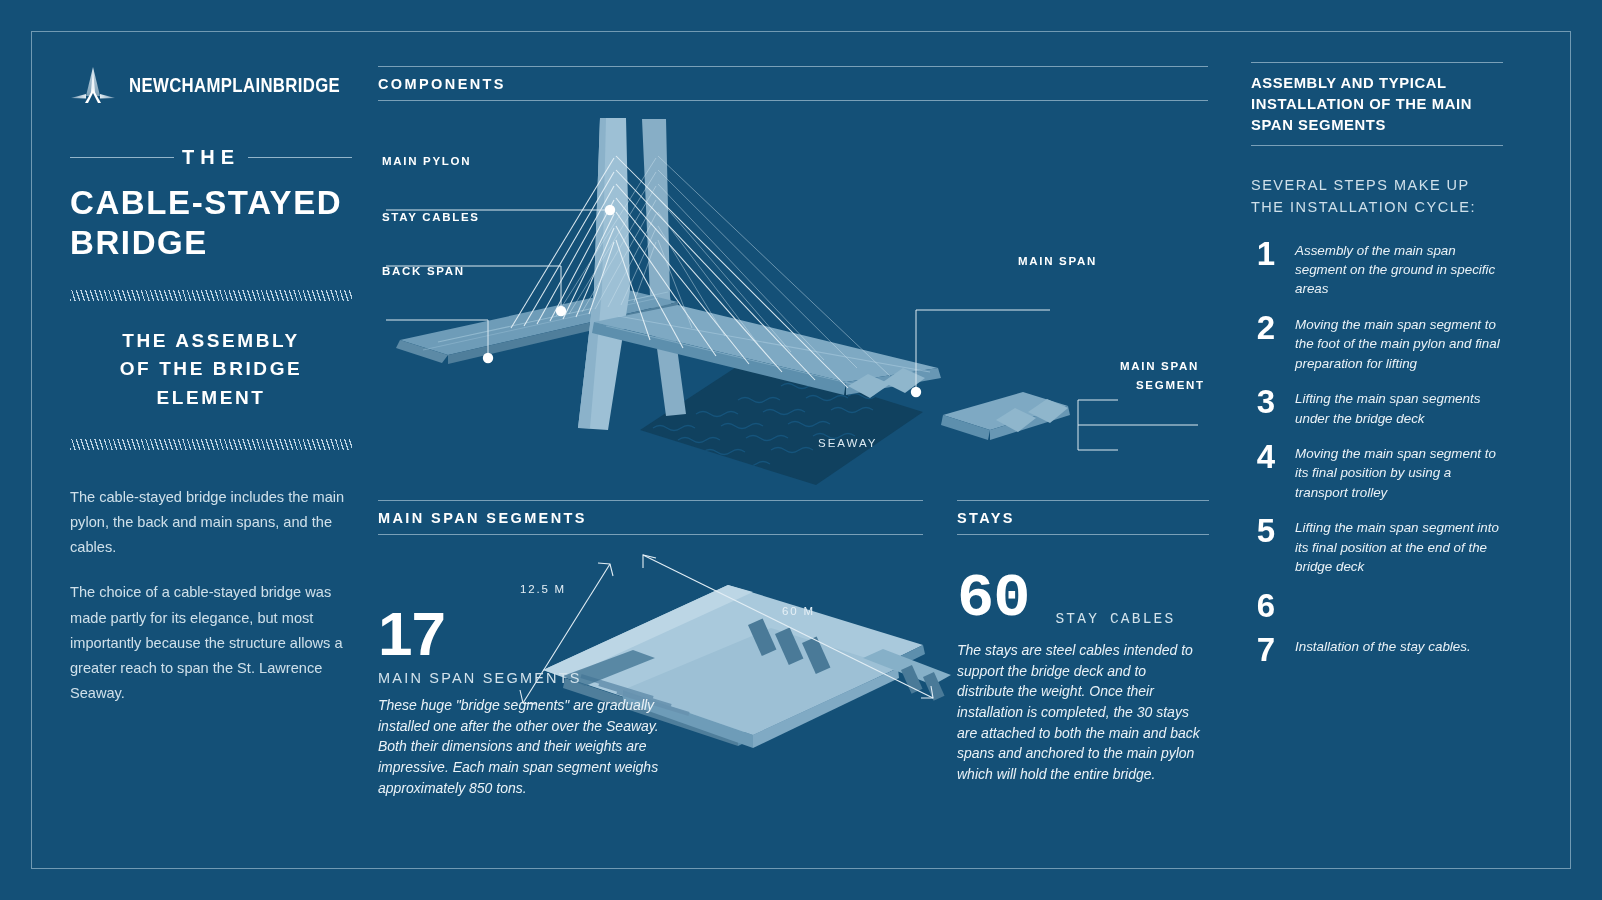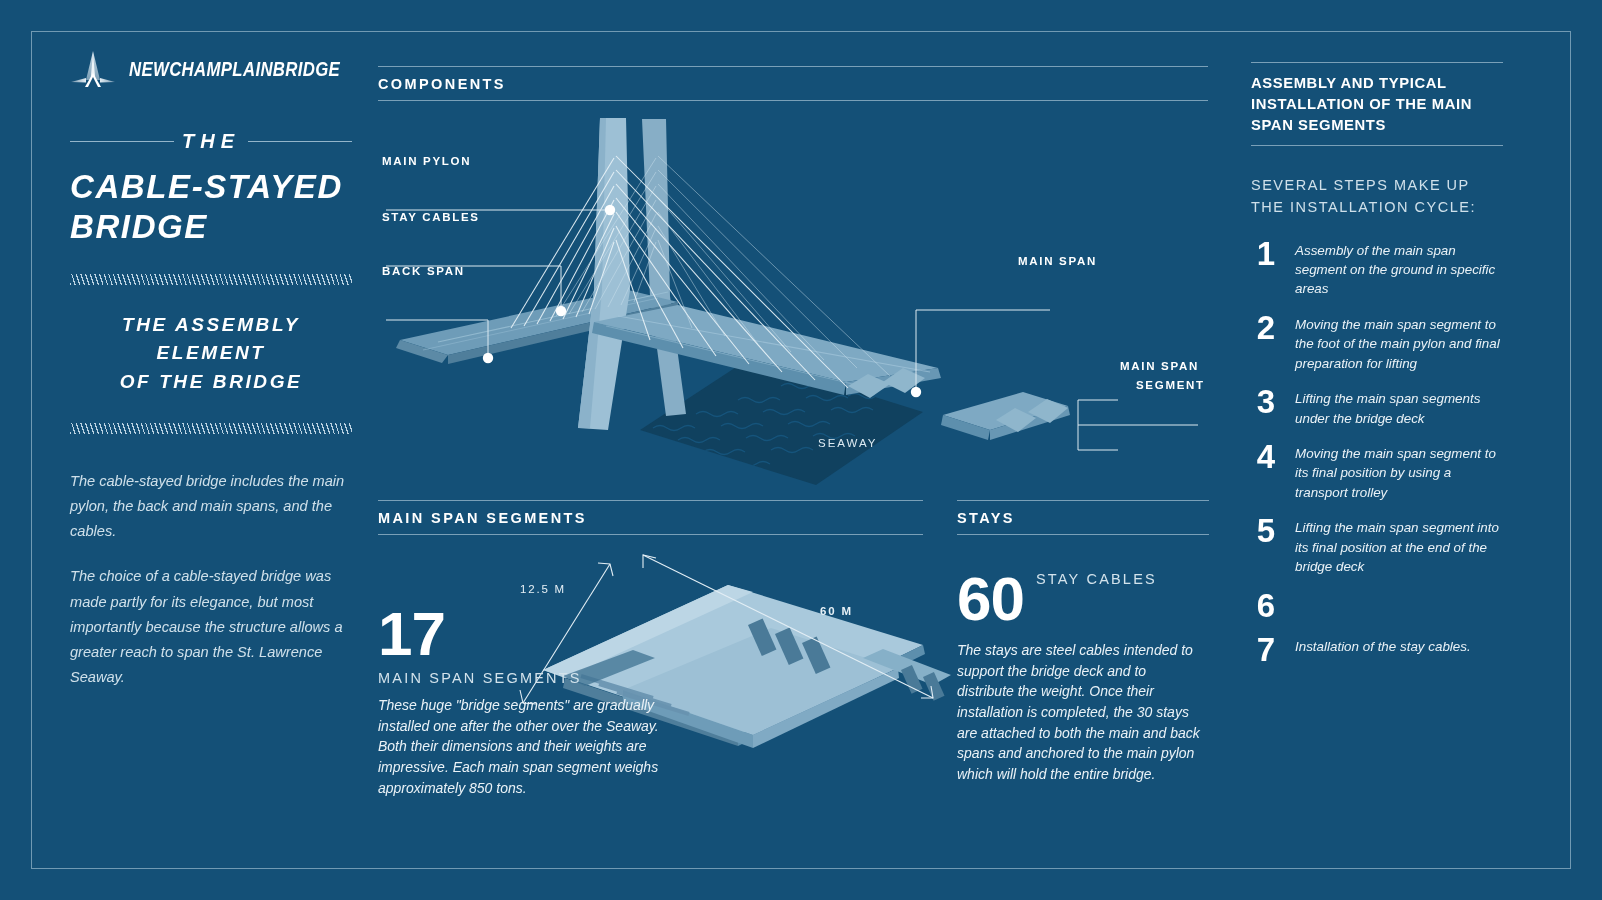--- a/index.html
+++ b/index.html
@@ -18,23 +18,22 @@
     position: absolute;
     left: 31px; top: 31px;
     width: 1540px; height: 838px;
     border: 1px solid rgba(190, 215, 230, 0.55);
     pointer-events: none;
   }
 
   
   .left-col {
     position: absolute;
-    left: 70px; top: 46px;
+    left: 70px; top: 62px;
     width: 282px;
-    font-style: italic;
   }
   .logo-row { display: flex; align-items: center; gap: 13px; height: 46px; }
   .logo-mark { width: 46px; height: 40px; flex: none; }
   .logo-text {
     font-size: 19.5px; font-weight: 700; color: #ffffff;
     letter-spacing: 0.4px; white-space: nowrap;
     transform: scaleX(0.86); transform-origin: left center;
   }
 
   .the-row {
@@ -104,21 +103,21 @@
     font-size: 14.5px; color: #d3e3ec; letter-spacing: 2.2px;
     margin-top: 8px; font-weight: 400;
   }
   .ital-body {
     font-size: 14px; line-height: 1.48; color: #eaf2f7;
     font-style: italic; font-weight: 400;
   }
 
   
   .stays-area { position: absolute; left: 957px; top: 545px; width: 252px; }
-  .stays-num-row { display: flex; align-items: flex-start; gap: 12px; margin-top: 26px; }
+  .stays-num-row { display: flex; align-items: flex-end; gap: 26px; margin-top: 26px; font-family: Liberation Mono, monospace; }
   .stays-num { font-size: 62px; font-weight: 700; color: #ffffff; line-height: 0.9; letter-spacing: -1px; }
   .stays-cap { font-size: 14.5px; color: #d3e3ec; letter-spacing: 2.2px; }
 
   
   .right-col { position: absolute; left: 1251px; top: 62px; width: 252px; }
   .right-rule { height: 1px; background: rgba(176,203,219,0.65); width: 100%; }
   .right-title {
     font-size: 14.8px; font-weight: 700; color: #ffffff;
     letter-spacing: 0.6px; line-height: 1.42;
     padding: 10px 0 9px 0;
@@ -181,22 +180,22 @@
 
     <div class="main-title">
       <div>CABLE-STAYED</div>
       <div>BRIDGE</div>
     </div>
 
     <div class="hatch"></div>
 
     <div class="subtitle">
       <div>THE ASSEMBLY</div>
+      <div>OF THE BRIDGE</div>
       <div>ELEMENT</div>
-      <div>OF THE BRIDGE</div>
     </div>
 
     <div class="hatch"></div>
 
     <div class="left-body">
       <p>The cable-stayed bridge includes the main pylon, the back and main spans, and the cables.</p>
       <p>The choice of a cable-stayed bridge was made partly for its elegance, but most importantly because the structure allows a greater reach to span the St. Lawrence Seaway.</p>
     </div>
   </div>
 
@@ -386,21 +385,21 @@
       </g>
 
       <g stroke="#e3eef5" stroke-width="1.1" fill="none">
         <line x1="140" y1="5" x2="430" y2="148"></line>
         <polyline points="140,18 140,5 153,8"></polyline>
         <polyline points="418,148 430,148 428,136"></polyline>
       </g>
     </svg>
 
     <div class="cmp-label" style="position:absolute; left:142px; top:38px; font-weight:400; color:#e6f0f6; letter-spacing:1.8px; font-size:11.5px;">12.5 M</div>
-    <div class="cmp-label" style="position:absolute; left:404px; top:60px; font-weight:700; color:#e6f0f6; letter-spacing:1.8px; font-size:11.5px;margin-left:38px;">60 M</div>
+    <div class="cmp-label" style="position:absolute; left:404px; top:60px; font-weight:400; color:#e6f0f6; letter-spacing:1.8px; font-size:11.5px;">60 M</div>
 
     <div style="position:absolute; left:0; top:62px;">
       <div class="big-num">17</div>
       <div class="big-num-cap">MAIN SPAN SEGMENTS</div>
     </div>
 
     <div class="ital-body" style="position:absolute; left:0; top:150px; width:300px;">These huge "bridge segments" are gradually installed one after the other over the Seaway. Both their dimensions and their weights are impressive. Each main span segment weighs approximately 850 tons.</div>
   </div>
 
   <div class="sec-head" style="left:957px; top:500px; width:252px;">

